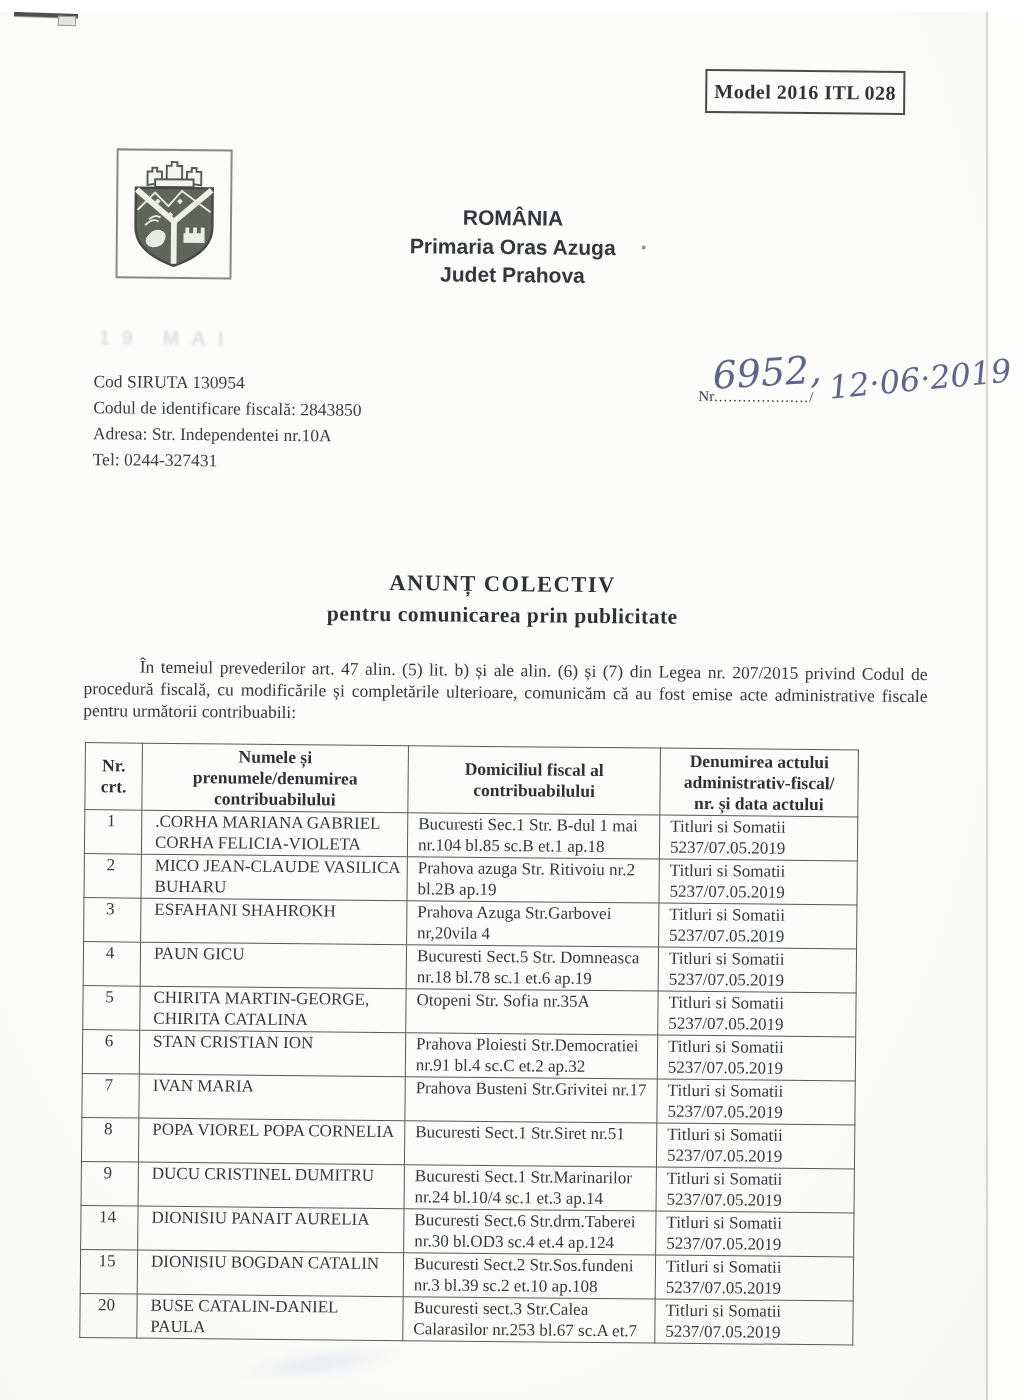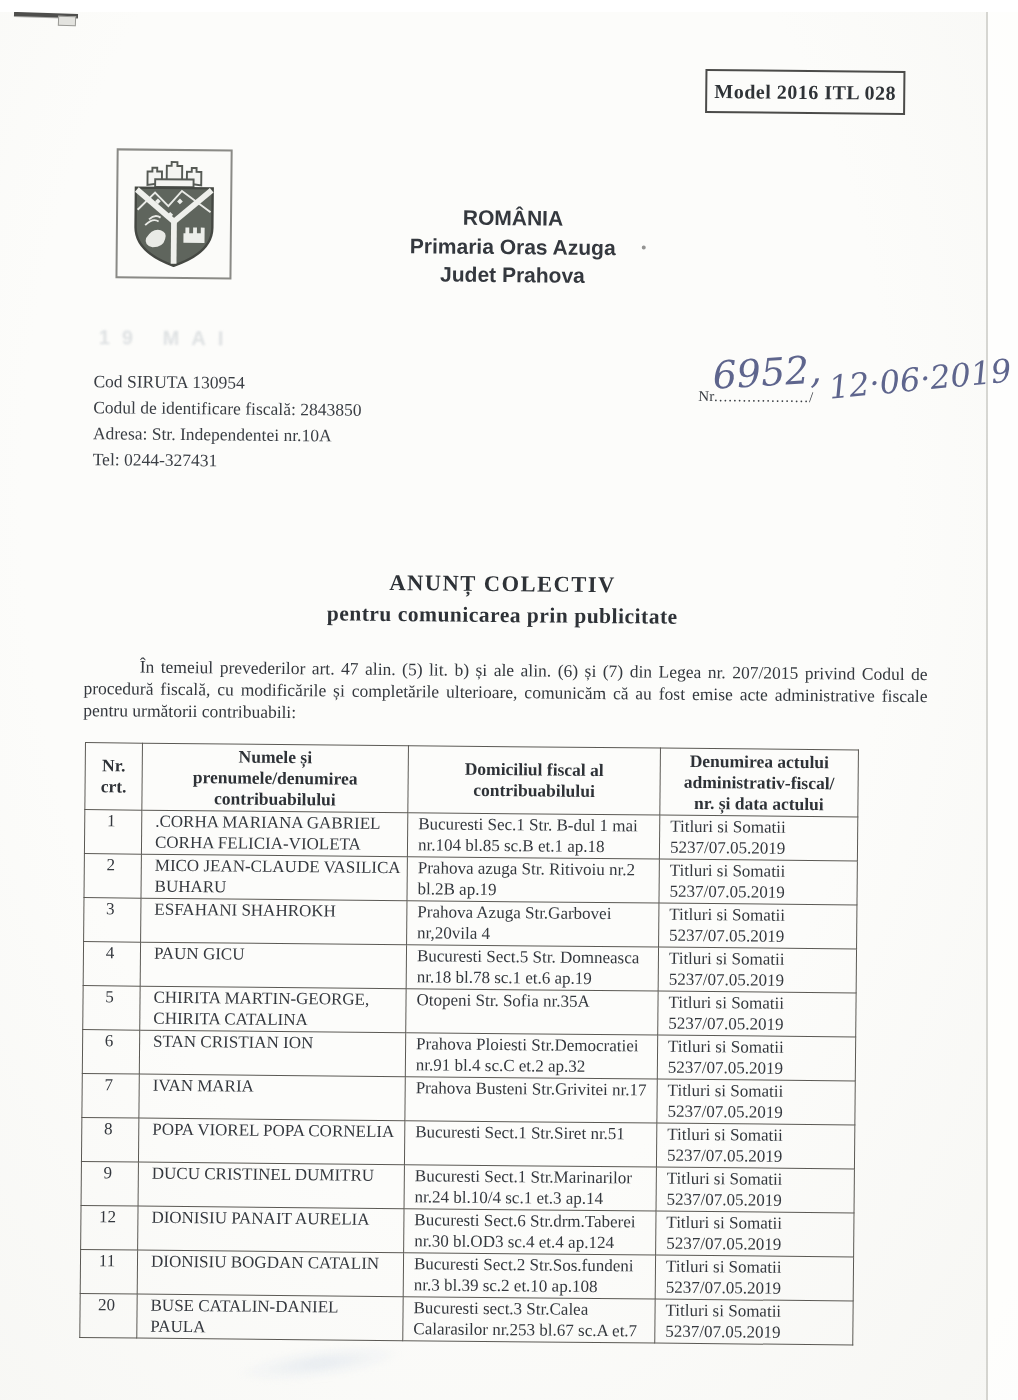--- a/index.html
+++ b/index.html
@@ -248,29 +248,29 @@
           </tr>
           <tr>
             <td>9</td>
             <td>DUCU CRISTINEL DUMITRU</td>
             <td>Bucuresti Sect.1 Str.Marinarilor
 nr.24 bl.10/4 sc.1 et.3 ap.14</td>
             <td>Titluri si Somatii
 5237/07.05.2019</td>
           </tr>
           <tr>
-            <td>12</td>
+            <td>14</td>
             <td>DIONISIU PANAIT AURELIA</td>
             <td>Bucuresti Sect.6 Str.drm.Taberei
 nr.30 bl.OD3 sc.4 et.4 ap.124</td>
             <td>Titluri si Somatii
 5237/07.05.2019</td>
           </tr>
           <tr>
-            <td>11</td>
+            <td>15</td>
             <td>DIONISIU BOGDAN CATALIN</td>
             <td>Bucuresti Sect.2 Str.Sos.fundeni
 nr.3 bl.39 sc.2 et.10 ap.108</td>
             <td>Titluri si Somatii
 5237/07.05.2019</td>
           </tr>
           <tr>
             <td>20</td>
             <td>BUSE CATALIN-DANIEL PAULA</td>
             <td>Bucuresti sect.3 Str.Calea

